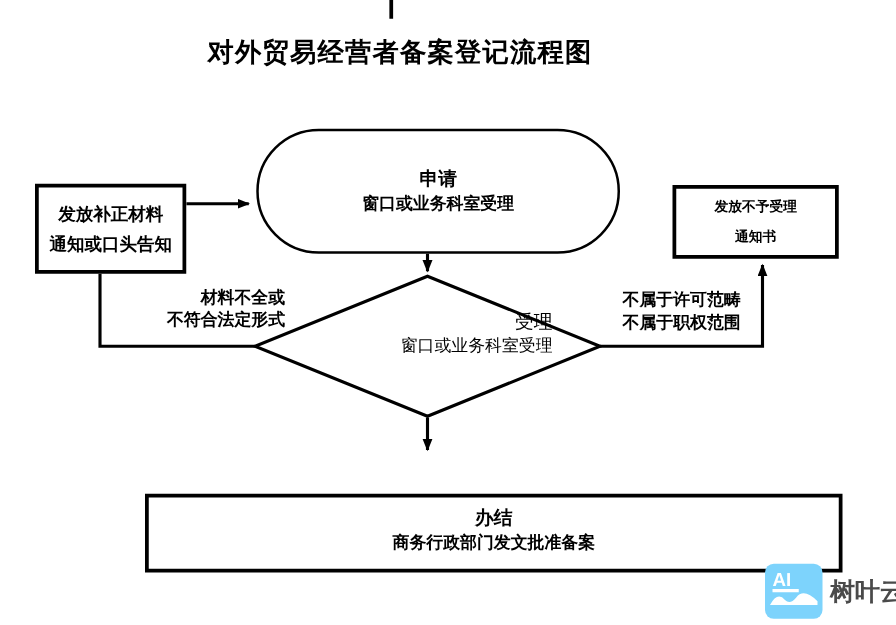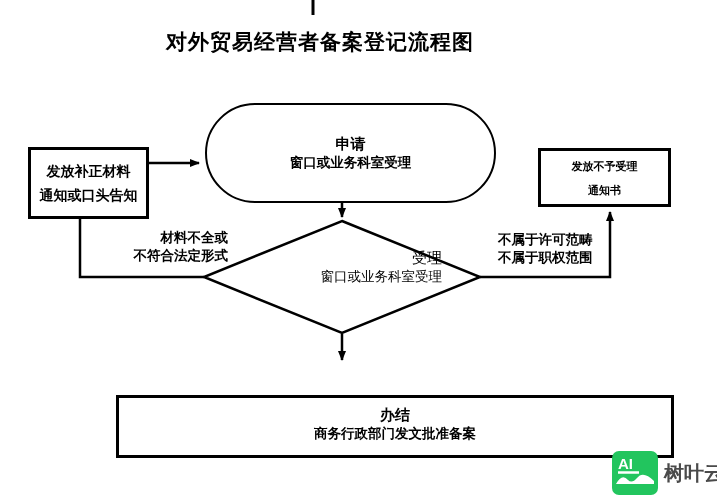--- a/index.html
+++ b/index.html
@@ -31,21 +31,21 @@
     left:242px;top:248px;width:200px;text-align:right;font-weight:normal;
   }
   #box-complete{left:75px;top:395px;width:558px;height:63px;justify-content:flex-start;padding-top:7px;margin-left:41px;}
   .edge-label{font-size:13.5px;font-weight:bold;line-height:18px;}
   #label-left{left:88px;top:229px;width:140px;text-align:right;}
   #label-right{left:498px;top:231px;width:150px;text-align:left;}
   #watermark{
     left:612px;top:451px;display:flex;align-items:center;
   }
   #watermark-icon{
-    width:46px;height:44px;background:#22c55e;border-radius:7px;
+    width:46px;height:44px;background:#7dd3fc;border-radius:7px;
     position:relative;flex:0 0 auto;
   }
   #watermark-label{
     font-size:20px;font-weight:bold;color:#4a4a4a;margin-left:6px;white-space:nowrap;
   }
 </style>
 </head>
 <body>
 
 <div id="canvas">

